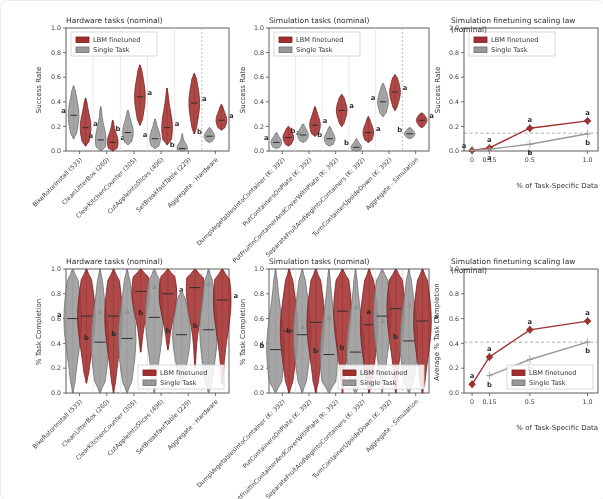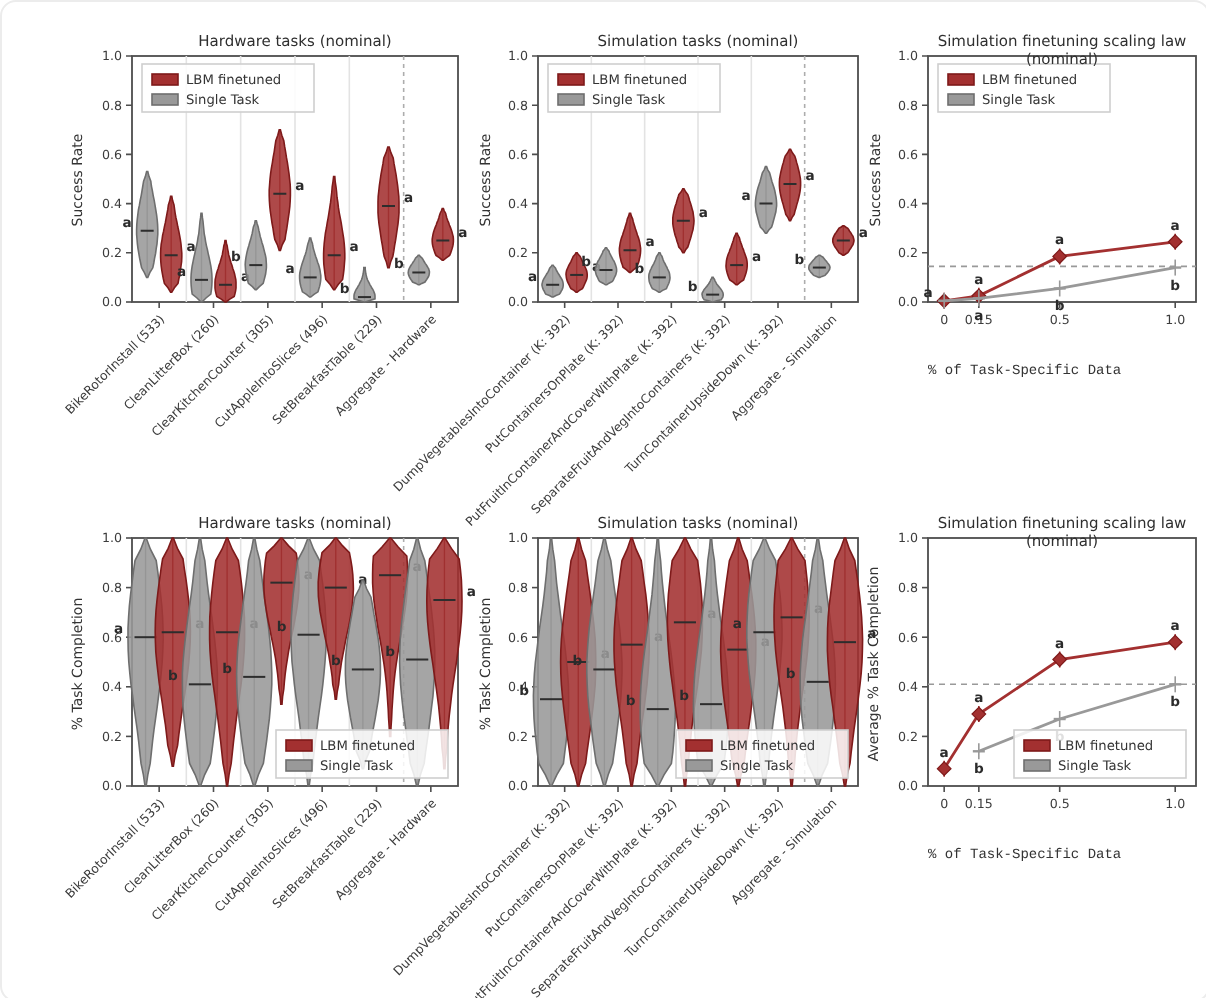--- a/index.html
+++ b/index.html
@@ -1,21 +1,21 @@
 <!DOCTYPE html>
 <html><head>
 <meta charset="utf-8">
 <style>
   html,body{margin:0;padding:0;background:#fff;}
   #figure{position:relative;width:603px;height:499px;background:#fff;border:1px solid #ececec;border-radius:8px;overflow:hidden;
           font-family:"DejaVu Sans","Liberation Sans",sans-serif;}
   #fig{position:absolute;left:0;top:0;}
-  .t{position:absolute;font-size:7.5px;color:#2f2f2f;text-align:center;}
+  .t{position:absolute;font-size:7.5px;color:#2f2f2f;}
   .yl{position:absolute;transform:rotate(-90deg);font-size:7px;color:#333;text-align:center;height:10px;line-height:10px;}
-  .xl{position:absolute;font-size:7px;color:#333;text-align:left;font-family:Liberation Mono, monospace;}
+  .xl{position:absolute;font-size:7px;color:#333;text-align:right;}
 </style>
 </head>
 <body>
 
 <div id="figure">
   <svg id="fig" width="603" height="499">
       <g>
         <rect x="65" y="27" width="163" height="123" fill="none" stroke="#4d4d4d" stroke-width="0.9"></rect>
         <line x1="62" y1="150" x2="65" y2="150" stroke="#4d4d4d" stroke-width="0.8"></line>
         <text x="60" y="152.2" text-anchor="end" font-size="6.3" fill="#3c3c3c">0.0</text>

